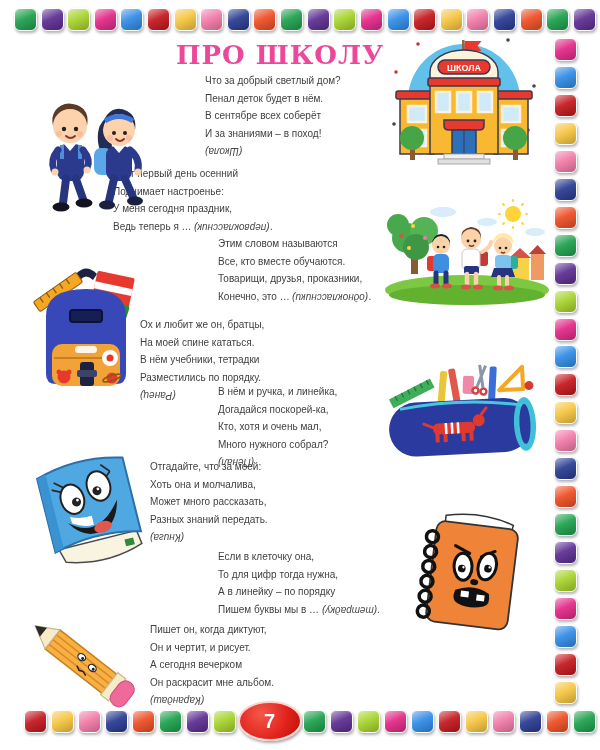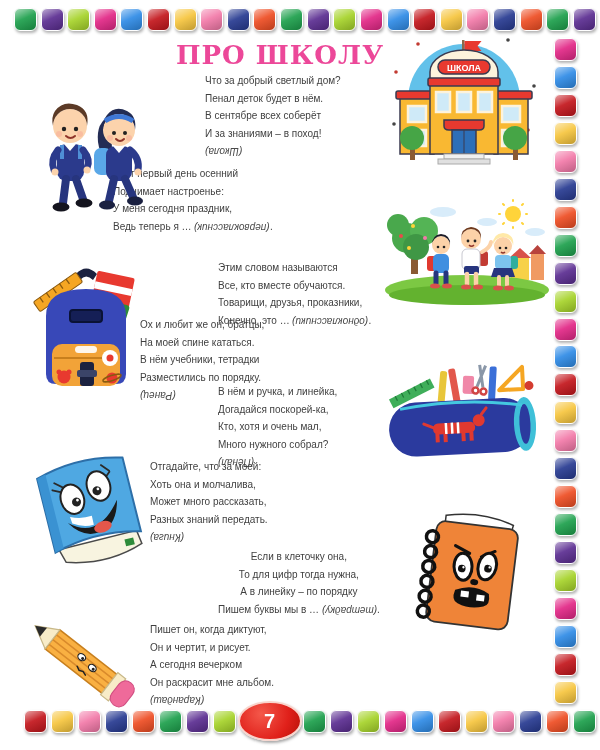--- a/index.html
+++ b/index.html
@@ -35,25 +35,25 @@
   .badge {
     width:64px; height:40px; border-radius:50%;
     background:radial-gradient(circle at 35% 30%, #f4584a, #e0201a 60%, #b51208);
     border:2px solid #f8d4cc; box-shadow:1px 2px 3px rgba(0,0,0,.35);
     color:#fff; font-weight:bold; font-size:20px;
     display:flex; align-items:center; justify-content:center;
   }
   
   .r0 { left:205px; top:72px; }
   .r1 { left:113px; top:165px; }
-  .r2 { left:218px; top:235px;margin-top:24px; }
+  .r2 { left:218px; top:235px; }
   .r3 { left:140px; top:296px;margin-top:20px; }
   .r4 { left:218px; top:383px; }
   .r5 { left:150px; top:458px; }
-  .r6 { left:218px; top:548px;text-align:center; }
+  .r6 { left:218px; top:548px; }
   .r7 { left:150px; top:621px; }
   
   .i-school { left:388px; top:34px; width:152px; height:132px; }
   .i-kids-walking { left:22px; top:86px; width:140px; height:140px; }
   .i-kids-group { left:383px; top:198px; width:168px; height:110px; }
   .i-backpack { left:20px; top:258px; width:132px; height:134px; }
   .i-pencil-case { left:385px; top:356px; width:160px; height:116px; }
   .i-book { left:24px; top:447px; width:132px; height:124px; }
   .i-notebook { left:396px; top:503px; width:142px; height:128px; }
   .i-pencil { left:18px; top:610px; width:132px; height:108px; }

